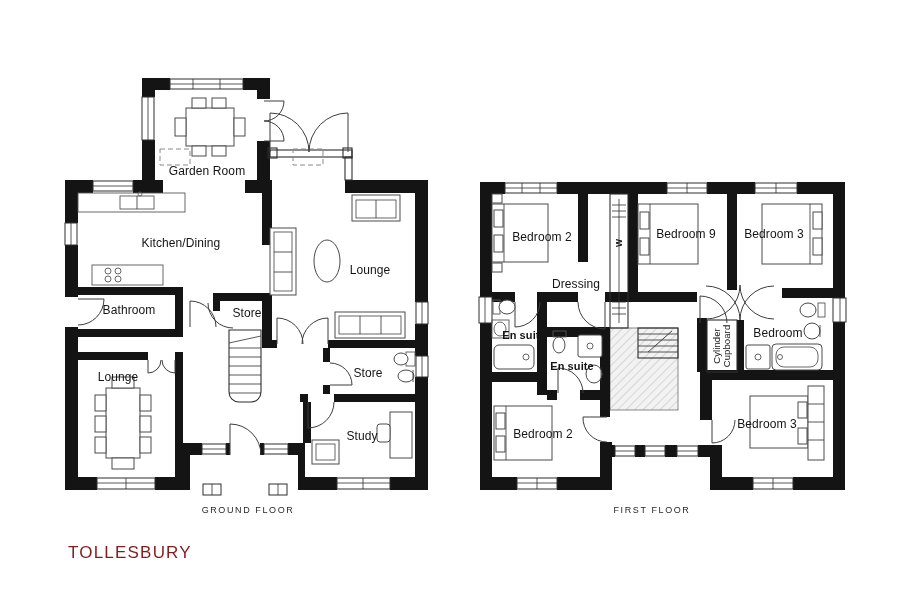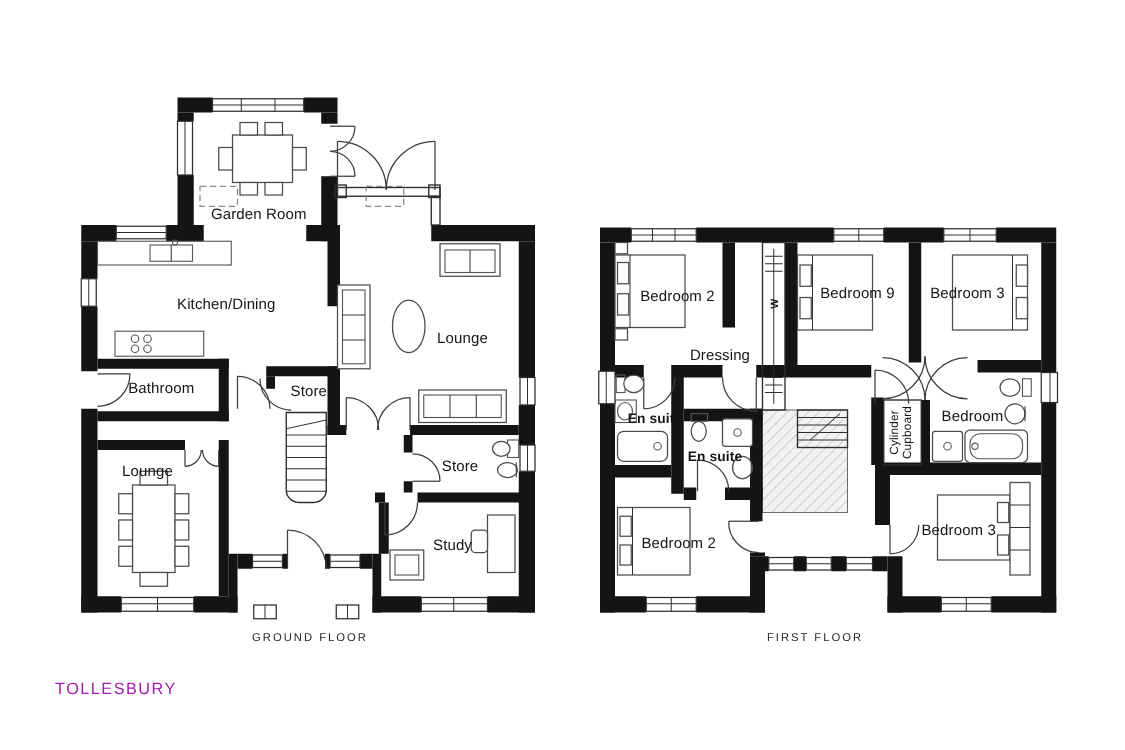--- a/index.html
+++ b/index.html
@@ -16,22 +16,22 @@
   .dashed{fill:none;stroke:#8a8a8a;stroke-width:1;stroke-dasharray:5 3;}
   .hatchrect{fill:url(#hatch);stroke:#6b6b6b;stroke-width:0.8;}
   .label{position:absolute;transform:translate(-50%,-50%);white-space:nowrap;
          font-size:12px;font-weight:500;color:#141414;letter-spacing:0.1px;}
   .label.small{font-size:11px;font-weight:bold;}
   .label.vert{transform:translate(-50%,-50%) rotate(-90deg);}
   .label.two-line{white-space:pre-line;text-align:center;line-height:1.1;font-size:9.5px;}
   .label.w-mark{font-size:8.5px;font-weight:600;}
   .caption{position:absolute;transform:translate(-50%,-50%);white-space:nowrap;
            font-size:9px;font-weight:400;letter-spacing:1.6px;color:#262626;}
-  .plan-title{position:absolute;white-space:nowrap;font-size:13px;font-weight:500;
-              letter-spacing:1.2px;color:#a21caf;}
+  .plan-title{position:absolute;white-space:nowrap;font-size:17px;font-weight:500;
+              letter-spacing:1.2px;color:#7f1d1d;margin-left:24px;}
 </style>
 </head>
 <body>
 
 <div class="canvas">
 <svg width="900" height="600" viewBox="0 0 900 600">
   <defs>
     <pattern id="hatch" width="6" height="6" patternUnits="userSpaceOnUse" patternTransform="rotate(45)">
       <rect width="6" height="6" fill="#f2f2f2"></rect>
       <line x1="0" y1="0" x2="0" y2="6" stroke="#c9c9c9" stroke-width="1.4"></line>

